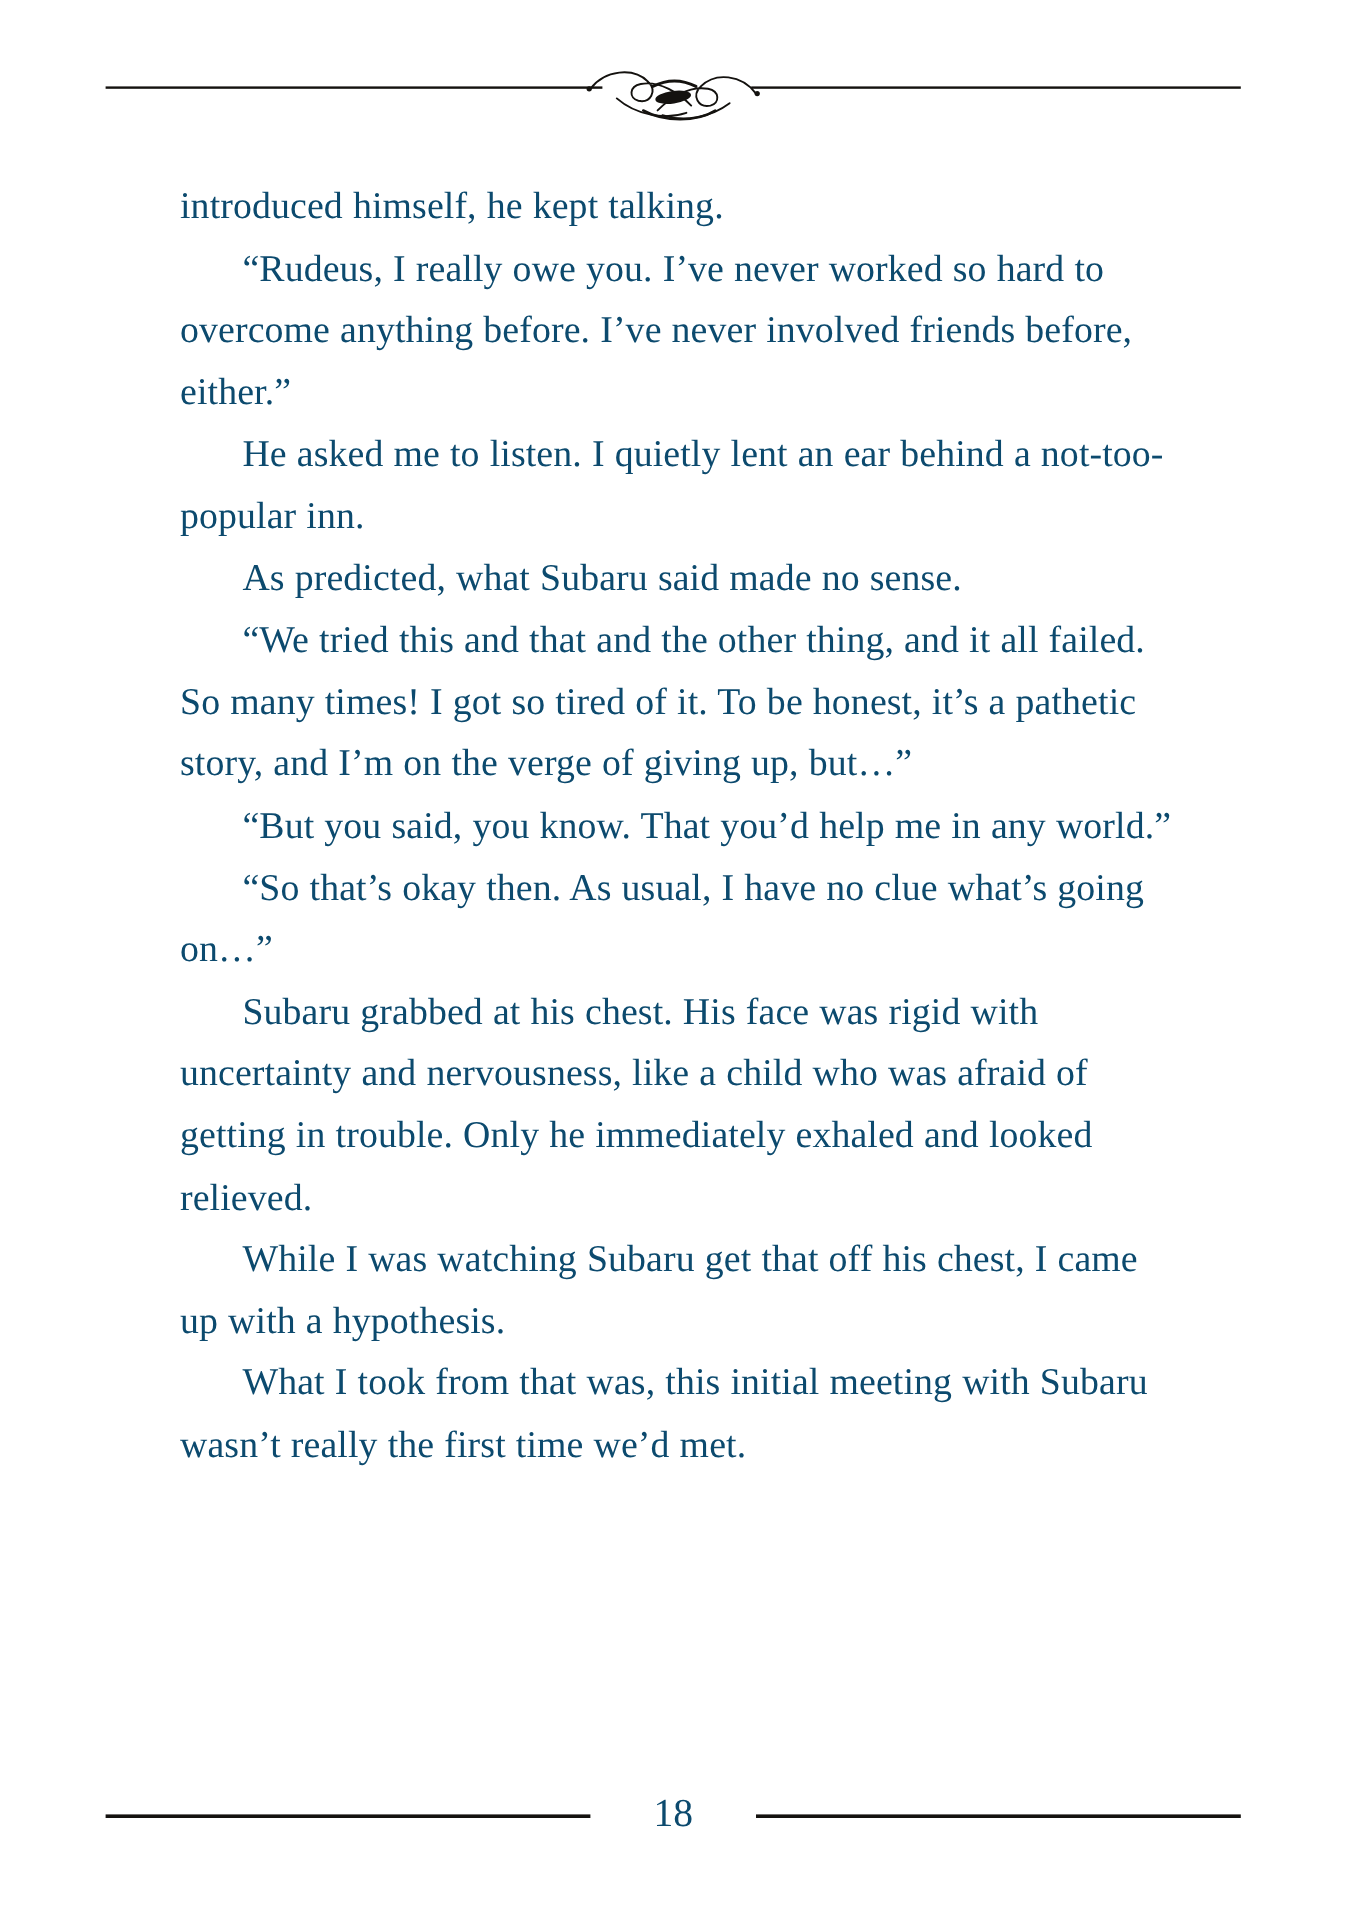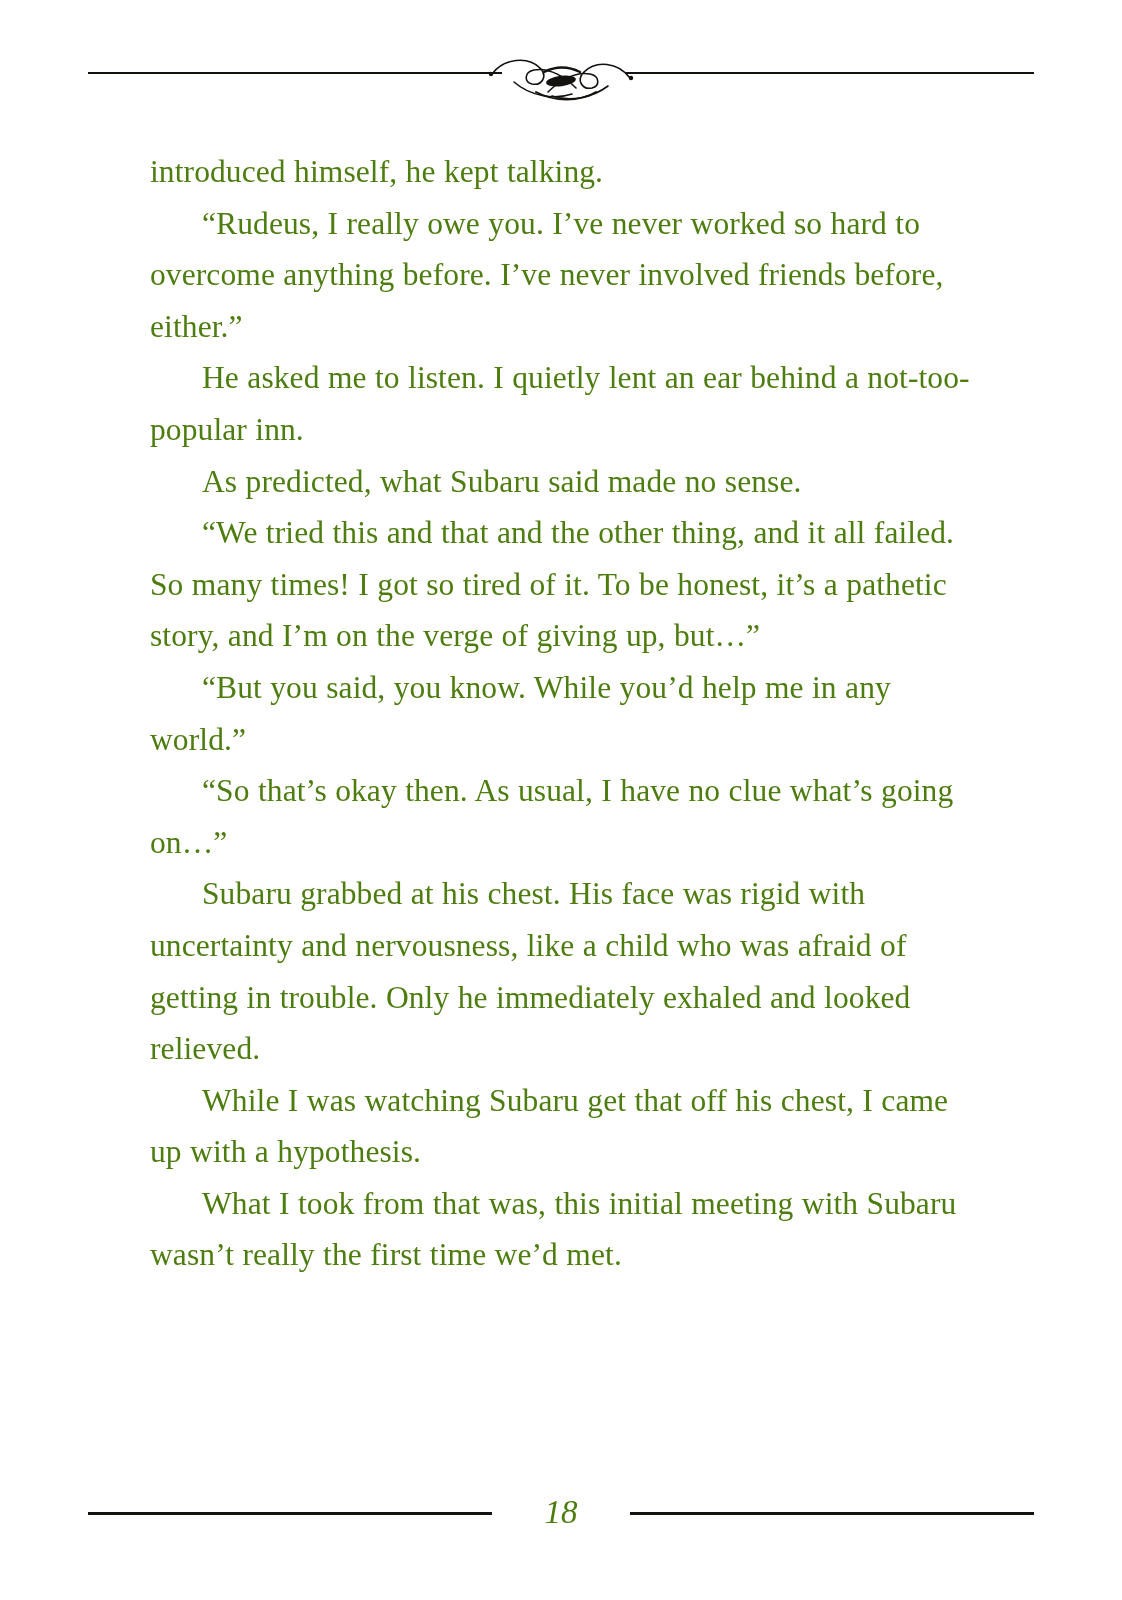--- a/index.html
+++ b/index.html
@@ -6,21 +6,21 @@
     margin: 0;
     padding: 0;
     background: #ffffff;
   }
   .page {
     position: relative;
     width: 1122px;
     height: 1600px;
     background: #ffffff;
     font-family: "Liberation Serif", "DejaVu Serif", serif;
-    color: #4d7c0f;
+    color: #0c4a6e;
     overflow: hidden;
     box-sizing: border-box;
   }
 
   
   .header-ornament {
     position: absolute;
     top: 48px;
     left: 88px;
     width: 946px;
@@ -94,21 +94,20 @@
   }
   .footer .page-number {
     position: absolute;
     left: 0;
     right: 0;
     top: 0;
     text-align: center;
     font-size: 33px;
     line-height: 44px;
     font-family: "Liberation Serif", "DejaVu Serif", serif;
-    font-style: italic;
   }
 </style>
 </head>
 <body>
 
 <div class="page">
 
   <div class="header-ornament">
     <div class="rule-left"></div>
     <div class="rule-right"></div>
@@ -130,21 +129,21 @@
       </svg>
     </div>
   </div>
 
   <div class="textblock">
     <p class="">introduced himself, he kept talking.</p>
     <p class="indent">“Rudeus, I really owe you. I’ve never worked so hard to overcome anything before. I’ve never involved friends before, either.”</p>
     <p class="indent">He asked me to listen. I quietly lent an ear behind a not-too-popular inn.</p>
     <p class="indent">As predicted, what Subaru said made no sense.</p>
     <p class="indent">“We tried this and that and the other thing, and it all failed. So many times! I got so tired of it. To be honest, it’s a pathetic story, and I’m on the verge of giving up, but…”</p>
-    <p class="indent">“But you said, you know. While you’d help me in any world.”</p>
+    <p class="indent">“But you said, you know. That you’d help me in any world.”</p>
     <p class="indent">“So that’s okay then. As usual, I have no clue what’s going on…”</p>
     <p class="indent">Subaru grabbed at his chest. His face was rigid with uncertainty and nervousness, like a child who was afraid of getting in trouble. Only he immediately exhaled and looked relieved.</p>
     <p class="indent">While I was watching Subaru get that off his chest, I came up with a hypothesis.</p>
     <p class="indent">What I took from that was, this initial meeting with Subaru wasn’t really the first time we’d met.</p>
   </div>
 
   <div class="footer">
     <div class="rule-left"></div>
     <div class="rule-right"></div>
     <div class="page-number">18</div>

